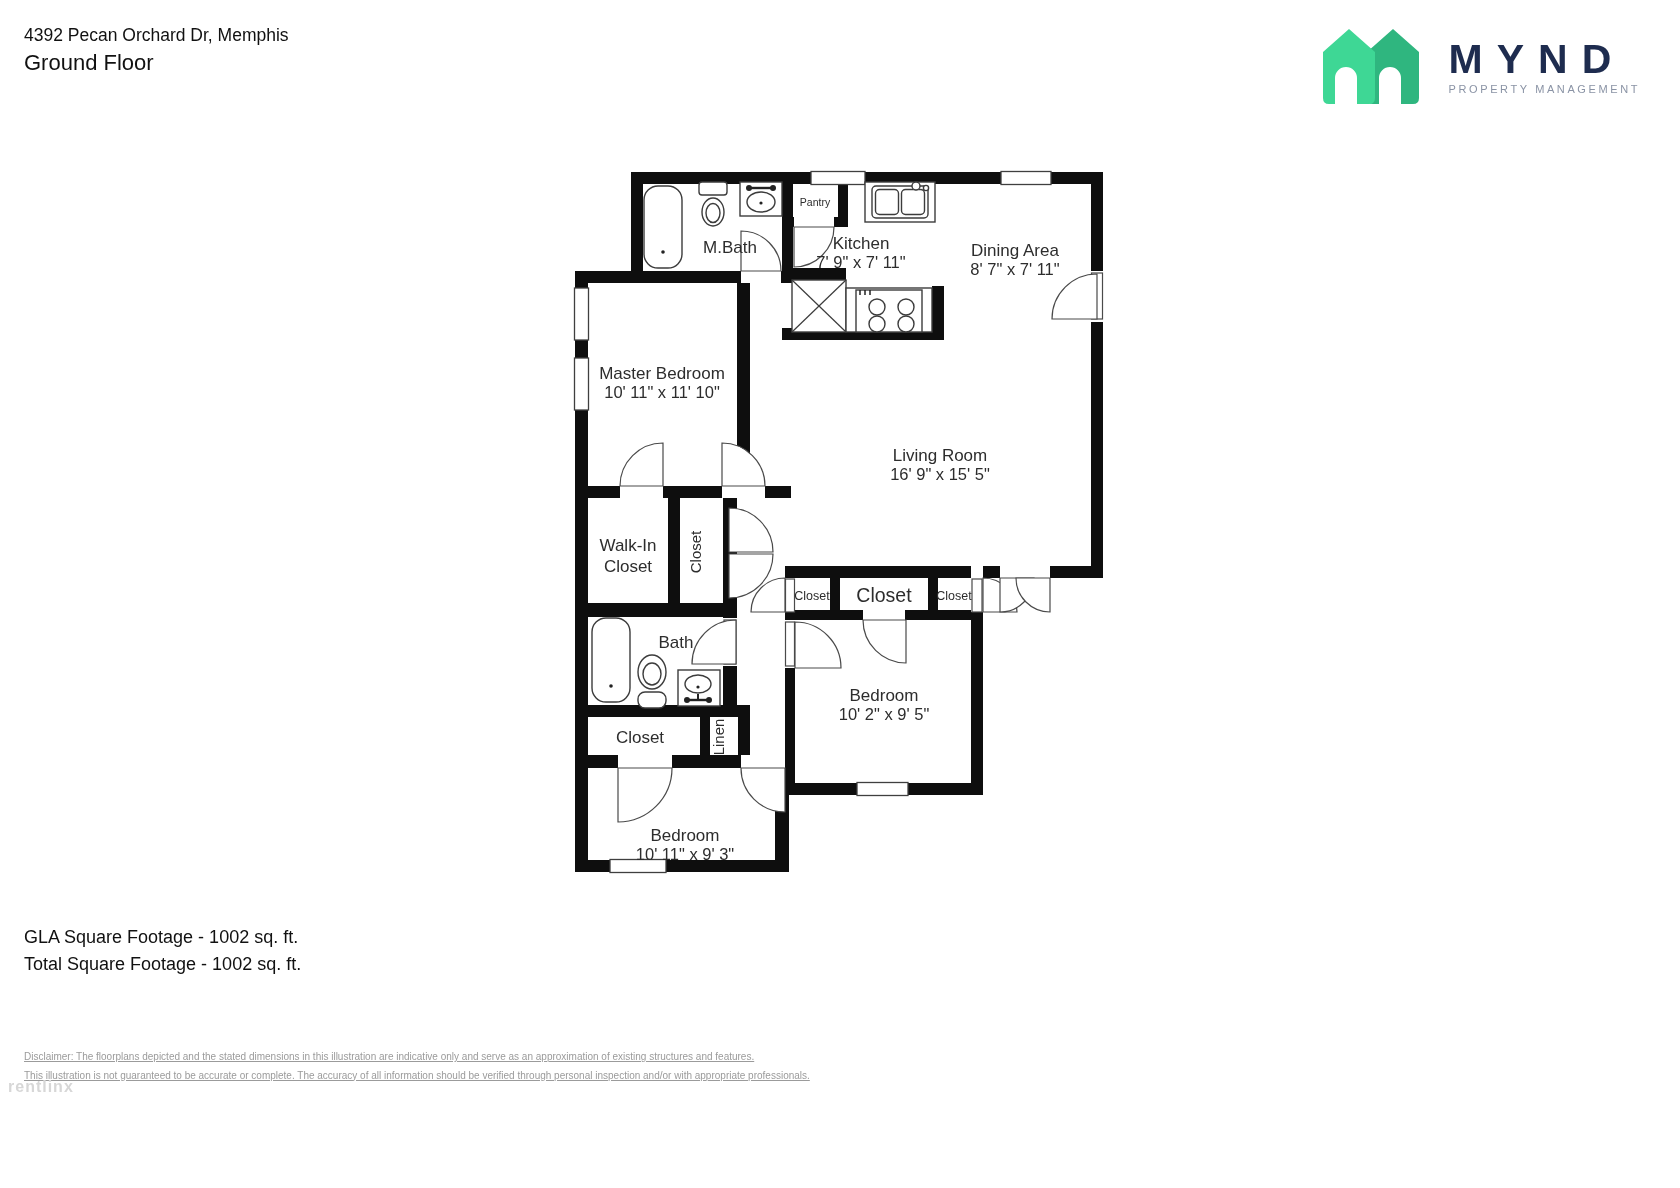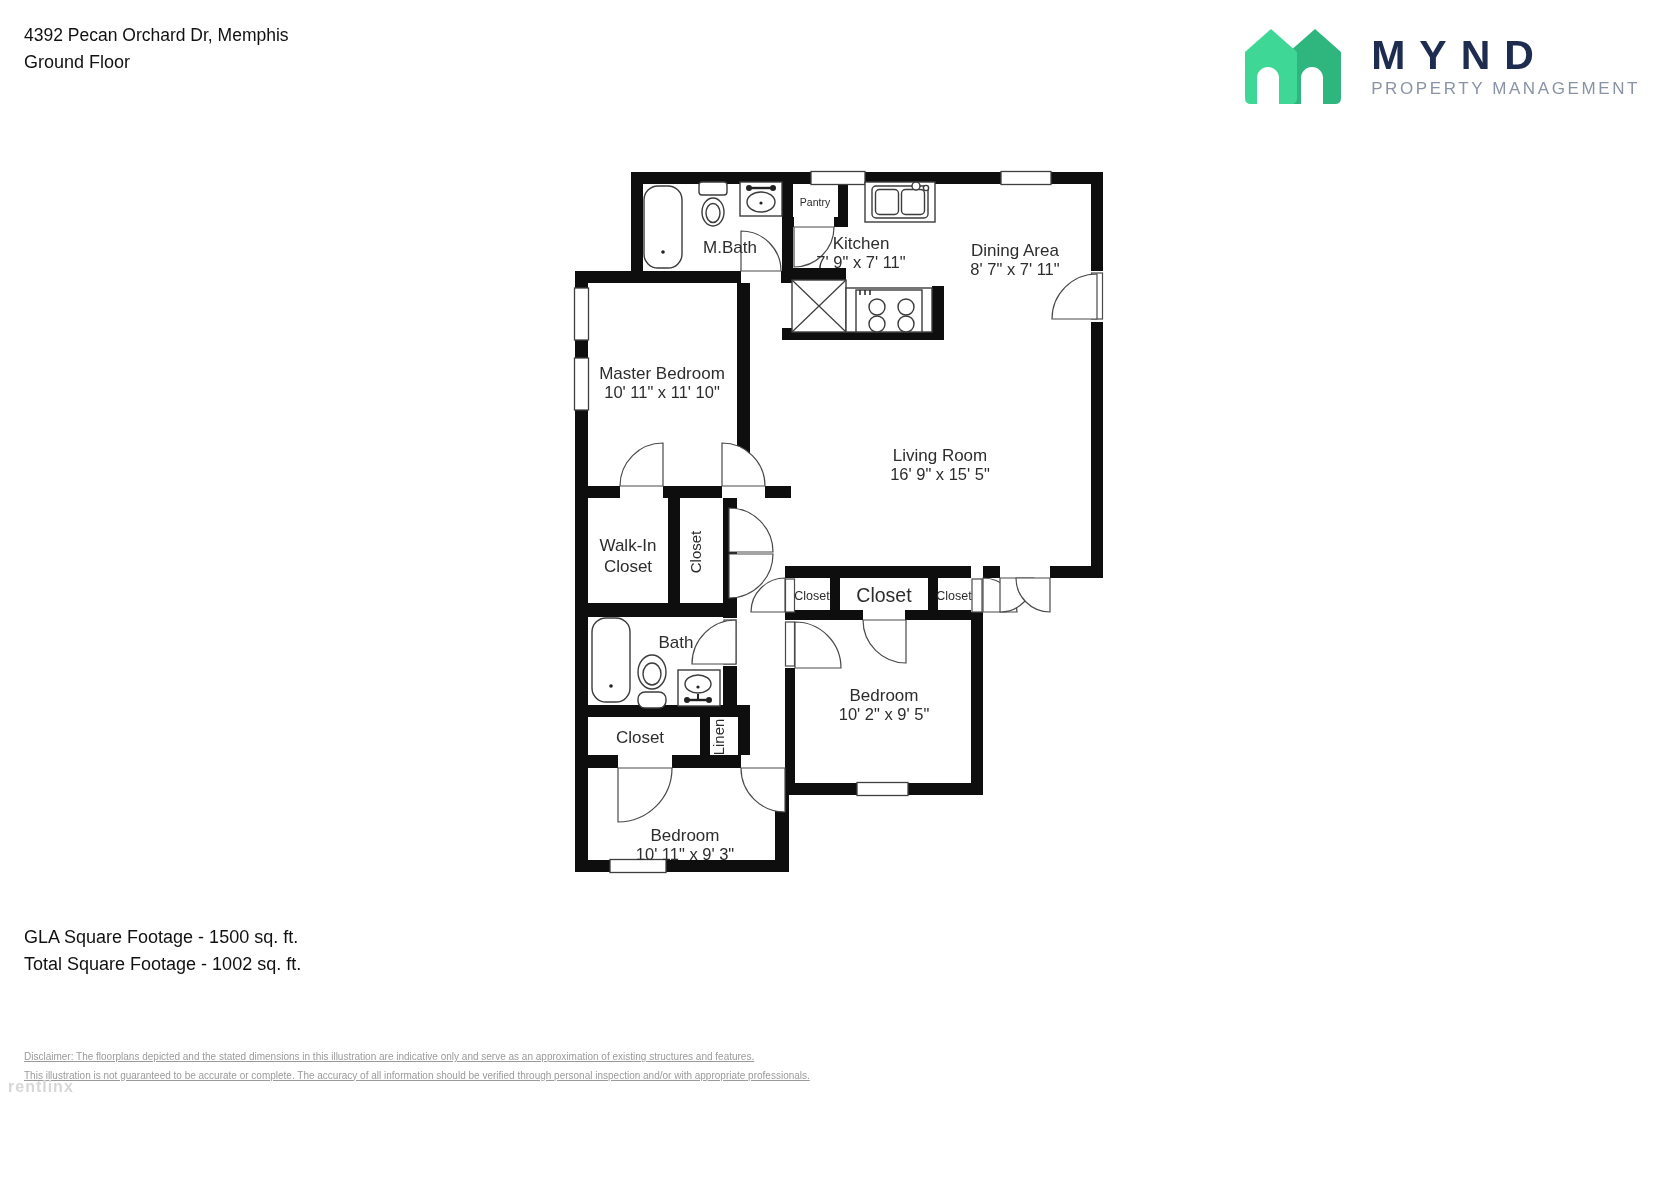--- a/index.html
+++ b/index.html
@@ -1,27 +1,27 @@
 <!DOCTYPE html>
 <html><head>
 <meta charset="utf-8">
 <style>
   html,body{margin:0;padding:0;background:#ffffff;}
   #page{position:relative;width:1680px;height:1188px;background:#ffffff;overflow:hidden;
         font-family:"Liberation Sans","DejaVu Sans",sans-serif;color:#1a1a1a;}
   
   .hdr{position:absolute;left:24px;top:22px;}
   .hdr .line1{font-size:17.5px;line-height:27px;color:#111;}
-  .hdr .line2{font-size:18px;line-height:27px;color:#111;}
+  .hdr .line2{font-size:22px;line-height:27px;color:#111;}
   
   .logo{position:absolute;right:40px;top:26px;display:flex;align-items:center;}
   .logo svg{display:block;}
   .logo-text{margin-left:26px;}
   .brand{font-size:41px;font-weight:bold;letter-spacing:14px;color:#1e2c4f;line-height:44px;}
-  .tagline{font-size:17px;letter-spacing:2.6px;color:#8a93a5;margin-top:2px;}
+  .tagline{font-size:11px;letter-spacing:2.6px;color:#8a93a5;margin-top:2px;}
   
   #plan{position:absolute;left:0;top:0;width:1680px;height:1188px;}
   .wall{fill:#0e0e0e;}
   .gap{fill:#ffffff;}
   .win{fill:#ffffff;stroke:#3f3f3f;stroke-width:1.3;}
   .leaf{fill:#ffffff;stroke:#4a4a4a;stroke-width:1.2;}
   .arc{fill:#ffffff;stroke:#4a4a4a;stroke-width:1.2;}
   .fx{fill:#ffffff;stroke:#3c3c3c;stroke-width:1.4;}
   .fxf{fill:#222;stroke:none;}
   .lbl{fill:#2d2d2d;font-family:"Liberation Sans","DejaVu Sans",sans-serif;font-size:17px;}
@@ -218,21 +218,21 @@
       <text class="lbl" x="640" y="743">Closet</text>
       <text class="lbl vert" x="724" y="737" transform="rotate(-90 724 737)">Linen</text>
       <text class="lbl" x="884" y="701">Bedroom</text>
       <text class="dim" x="884" y="720">10' 2" x 9' 5"</text>
       <text class="lbl" x="685" y="841">Bedroom</text>
       <text class="dim" x="685" y="860">10' 11" x 9' 3"</text>
     </g>
   </svg>
 
   <div class="stats">
-    <div>GLA Square Footage - 1500 sq. ft.</div>
+    <div>GLA Square Footage - 1002 sq. ft.</div>
     <div>Total Square Footage - 1002 sq. ft.</div>
   </div>
 
   <div class="disclaimer">
     <div>Disclaimer: The floorplans depicted and the stated dimensions in this illustration are indicative only and serve as an approximation of existing structures and features.</div>
     <div>This illustration is not guaranteed to be accurate or complete. The accuracy of all information should be verified through personal inspection and/or with appropriate professionals.</div>
   </div>
 
   <div class="watermark">rentlinx</div>
 

